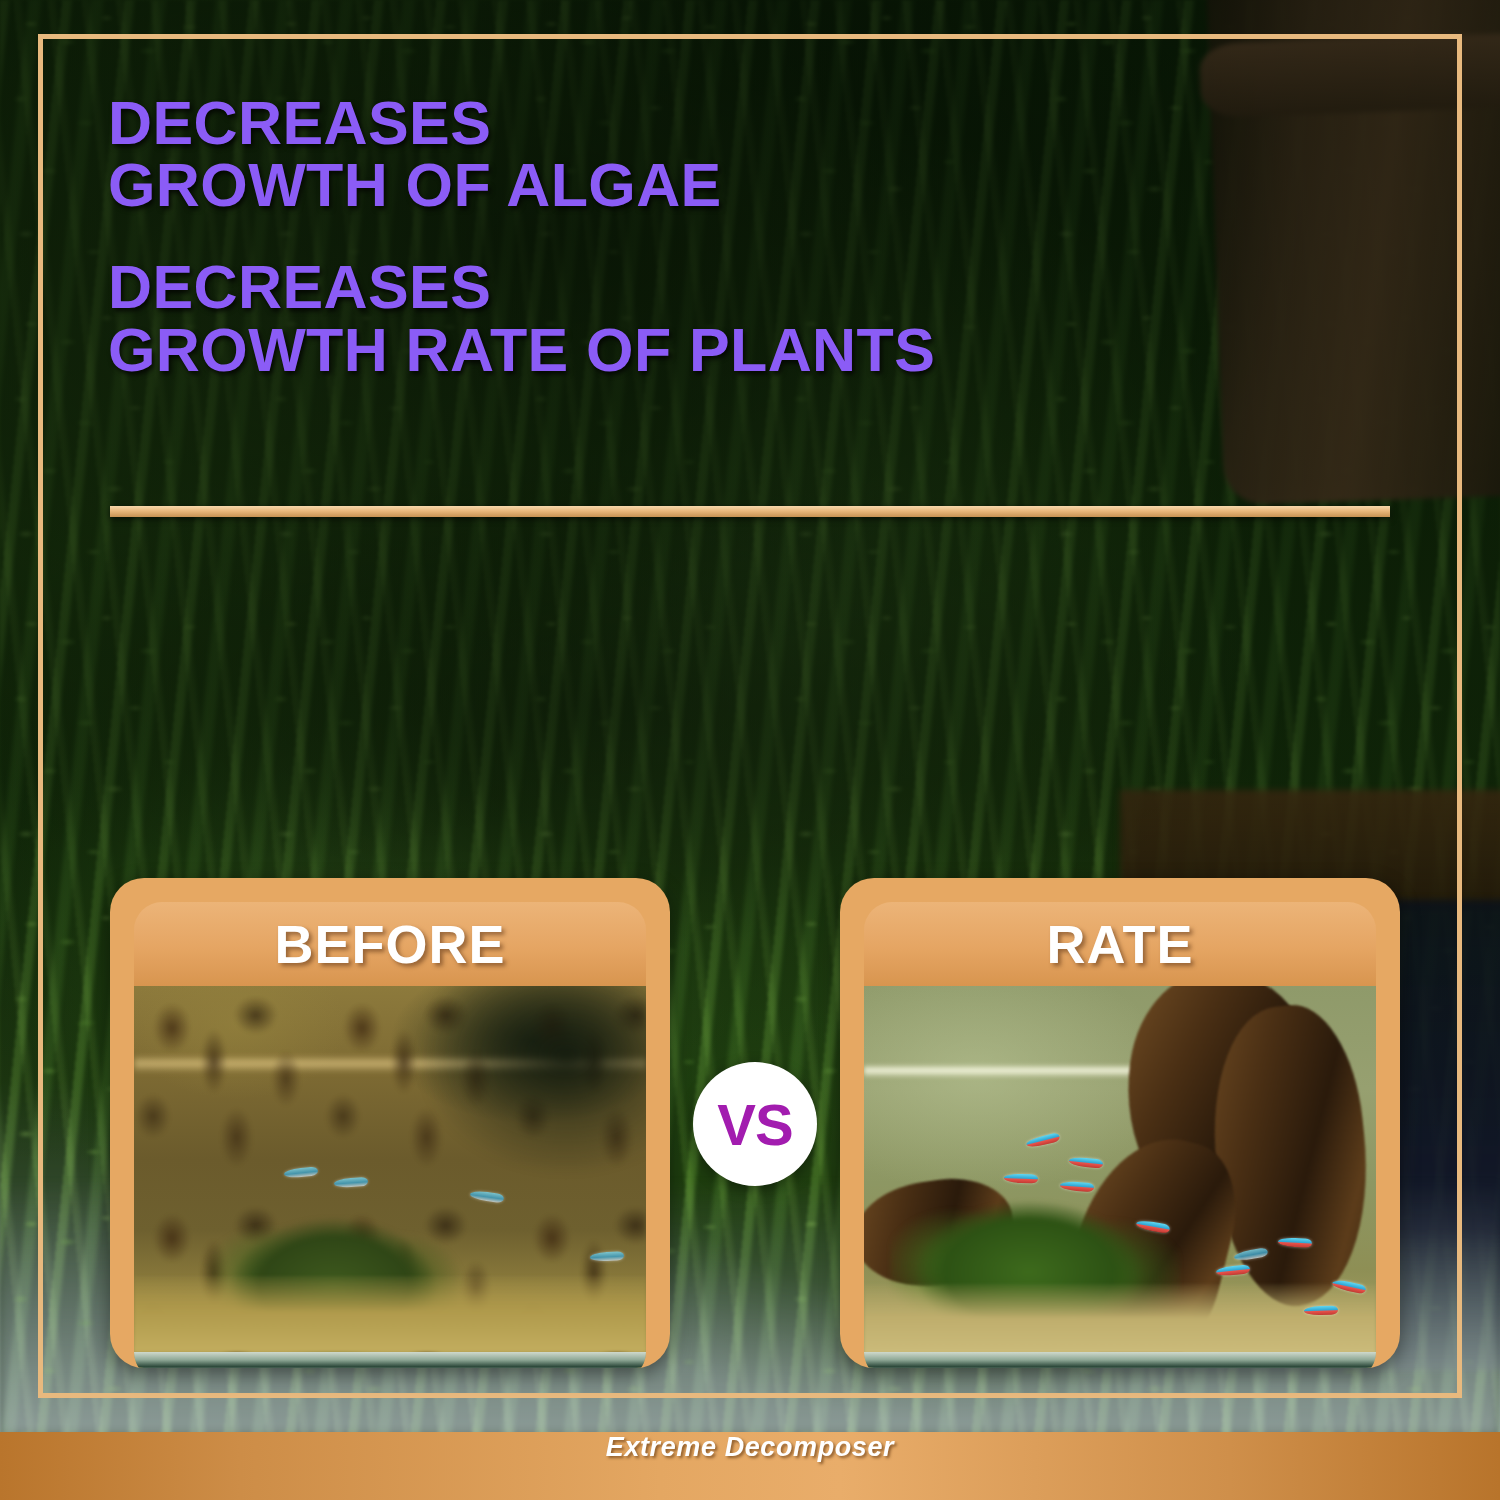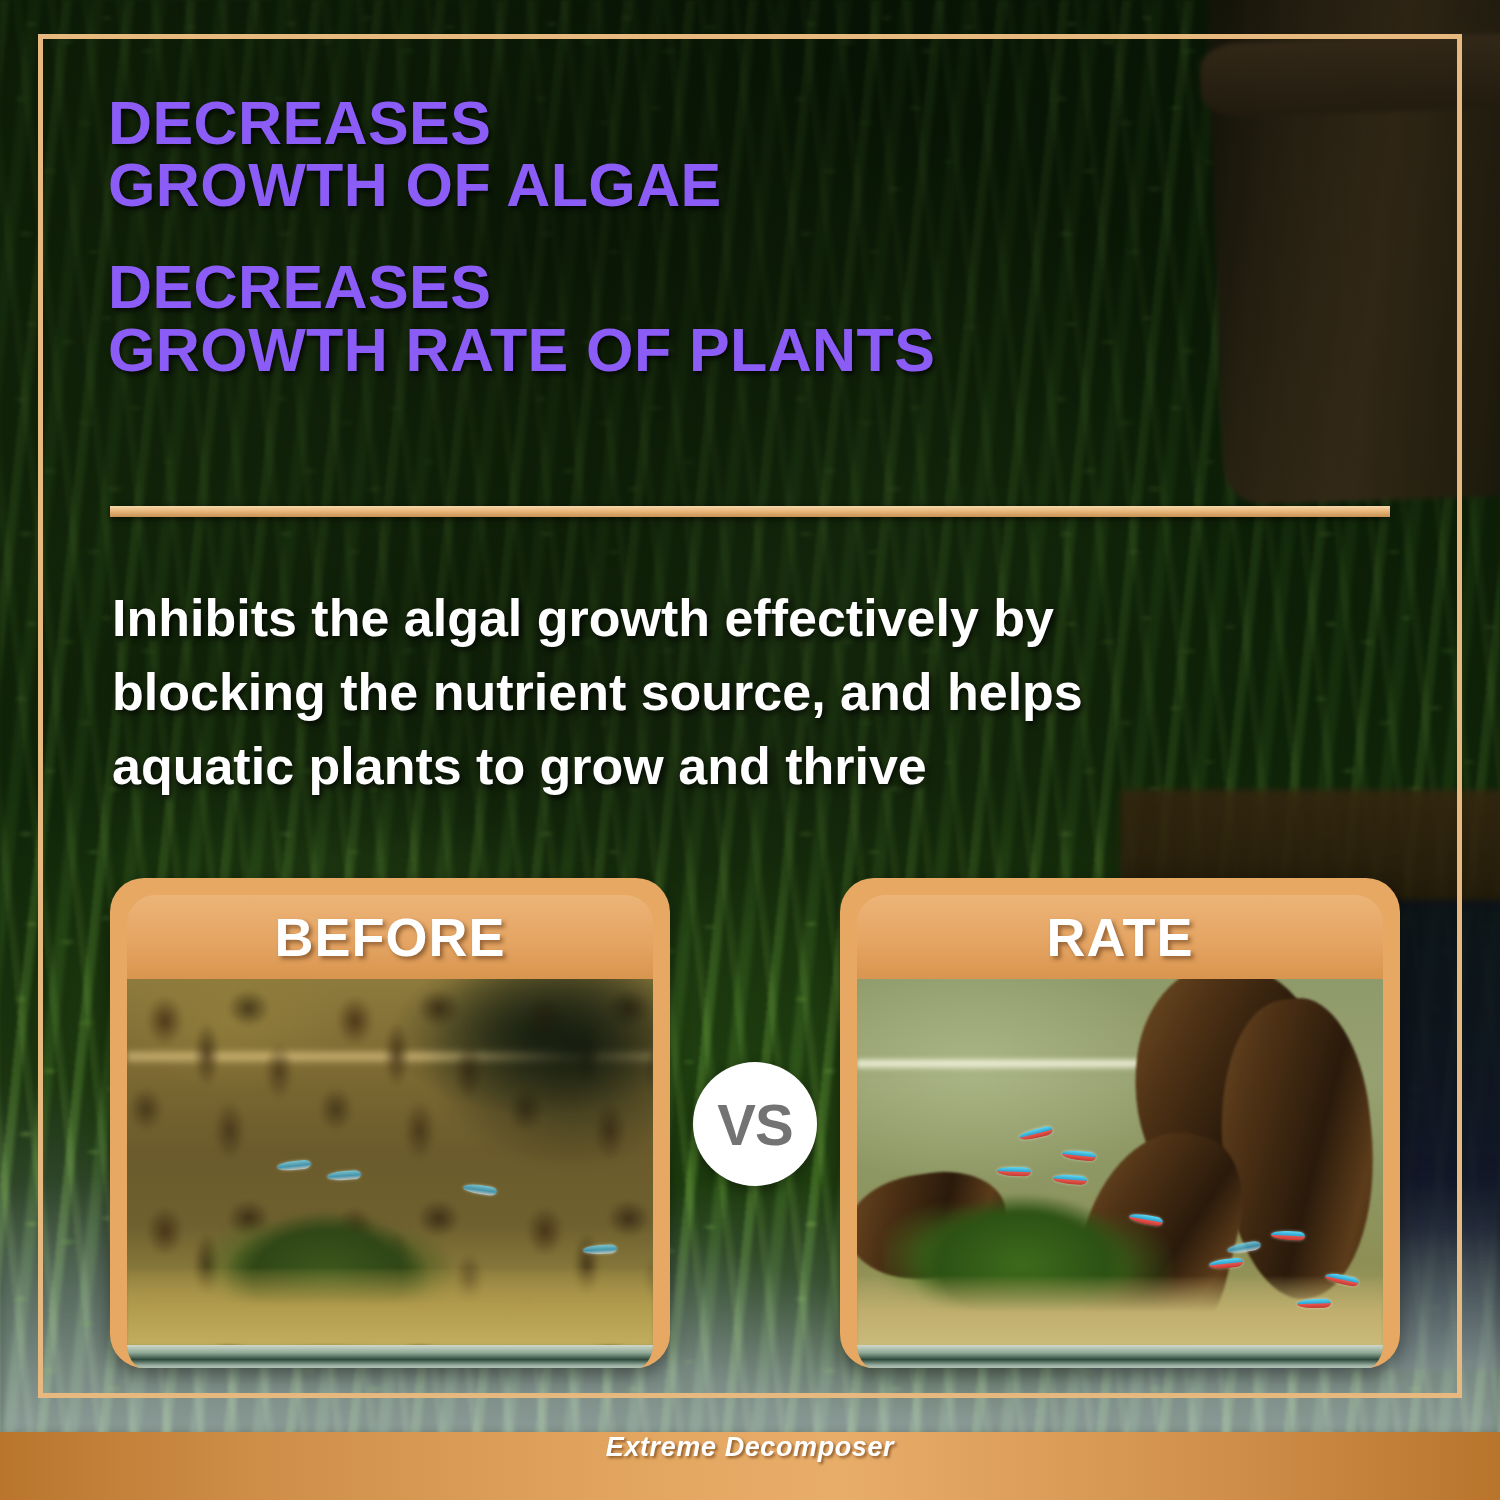--- a/index.html
+++ b/index.html
@@ -170,21 +170,21 @@
   }
 
   
   .panel {
     position: absolute;
     top: 878px;
     width: 560px;
     height: 490px;
     border-radius: 34px;
     background: #e6a863;
-    padding: 17px;
+    padding: 24px;
     box-sizing: border-box;
     box-shadow: 0 6px 20px rgba(0,0,0,0.45);
     overflow: hidden;
   }
   .panel.before { left: 110px; }
   .panel.after  { left: 840px; }
 
   .panel-head {
     height: 84px;
     background: linear-gradient(180deg, #ecb478 0%, #e5a563 55%, #d8954f 100%);
@@ -312,21 +312,21 @@
     border-radius: 50%;
     background: #ffffff;
     display: flex;
     align-items: center;
     justify-content: center;
     box-shadow: 0 4px 14px rgba(0,0,0,0.40);
   }
   .vs-label {
     font-size: 58px;
     font-weight: 700;
-    color: #737373;
+    color: #a21caf;
     letter-spacing: -1px;
   }
 
   
   .footer {
     position: absolute;
     left: 0; bottom: 0;
     width: 1500px; height: 68px;
     background: linear-gradient(90deg, #b9752c 0%, #cd8d47 16%, #e4a762 44%, #e9ad6a 56%, #cf8f4a 82%, #b8742b 100%);
     display: flex;
@@ -361,23 +361,20 @@
 
   <div class="headline-block">
     <h1 class="headline first">DECREASES
 GROWTH OF ALGAE</h1>
     <h1 class="headline second">DECREASES
 GROWTH RATE OF PLANTS</h1>
   </div>
 
   <div class="divider"></div>
 
-  <p class="body-copy">Inhibits the algal growth effectively by
-blocking the nutrient source, and helps
-aquatic plants to grow and thrive</p>
 
   <div class="panel before">
     <div class="panel-head">
       <span class="panel-head-label">BEFORE</span>
     </div>
     <div class="tank tank-before">
       <div class="lightline"></div>
       <div class="algae-smudge"></div>
       <div class="dark-mass"></div>
       <div class="plant-clump"></div>

